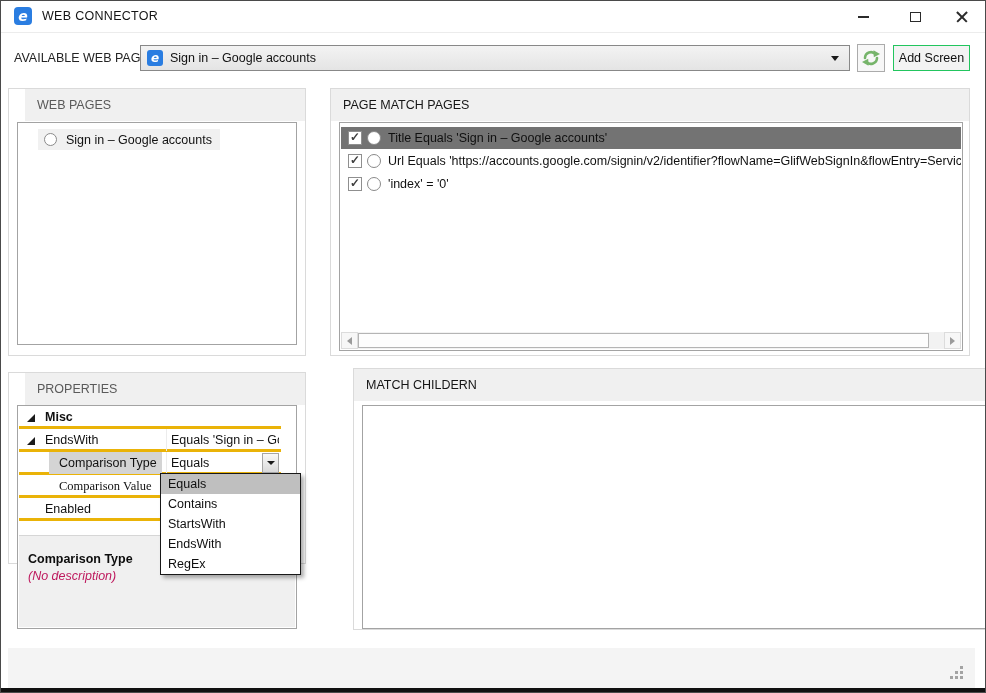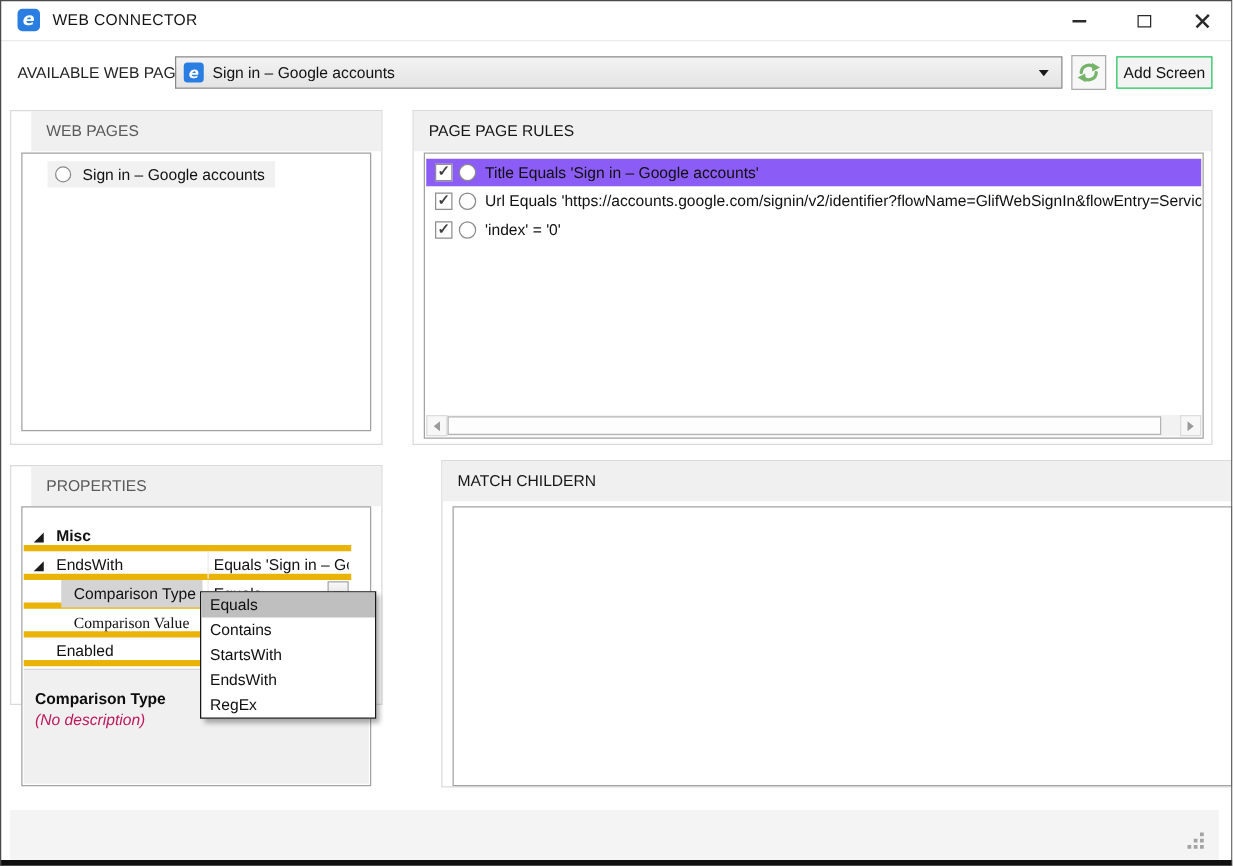--- a/index.html
+++ b/index.html
@@ -43,36 +43,36 @@
   .hdr-dim { color:#5a5a5a;margin-left:16px; } .hdr-dark { color:#161616; }
   .listbox { position:absolute; background:#fff; border:1px solid #a3a3a3; overflow:hidden; }
 
   
   .wp-item { position:absolute; left:20px; top:6px; height:21px; display:inline-flex; align-items:center; background:#f1f1f1; padding:0 8px 0 6px; }
   .radio { width:13px; height:13px; border:1px solid #8a8a8a; border-radius:50%; background:#fff; flex:0 0 auto; }
   .wp-item .label { margin-left:9px; font-size:12.5px; color:#111; white-space:nowrap; }
 
   
   .rule-row { position:absolute; left:1px; right:1px; height:22px; display:flex; align-items:center; }
-  .rule-row.sel { background:#8b5cf6; }
+  .rule-row.sel { background:#737373; }
   .checkbox { width:14px; height:14px; border:1px solid #8f8f8f; background:#fff; margin-left:7px; position:relative; flex:0 0 auto; }
   .checkbox.checked::after { content:"✓"; position:absolute; left:1px; top:-2px; font-size:12px; font-weight:bold; color:#3f3f3f; }
   .rule-row .radio { margin-left:5px; width:14px; height:14px; }
   .rule-row .label { margin-left:7px; font-size:12.5px; color:#101010; white-space:nowrap; overflow:hidden; }
 
   .hscroll { position:absolute; left:1px; right:1px; bottom:1px; height:17px; background:#f2f2f2; display:flex; align-items:center; }
   .scroll-btn { width:17px; height:17px; background:#f7f7f7; border:1px solid #dcdcdc; display:flex; align-items:center; justify-content:center; flex:0 0 auto; }
   .tri-left  { width:0; height:0; border-top:4px solid transparent; border-bottom:4px solid transparent; border-right:5px solid #9b9b9b; }
   .tri-right { width:0; height:0; border-top:4px solid transparent; border-bottom:4px solid transparent; border-left:5px solid #9b9b9b; }
   .scroll-track { flex:1; position:relative; height:17px; }
   .scroll-thumb { position:absolute; left:0; top:1px; height:15px; width:97.5%; background:#fdfdfd; border:1px solid #b4b4b4; }
 
   
   .prop-grid { position:absolute; left:8px; top:32px; width:280px; height:224px; border:1px solid #a3a3a3; background:#fff; }
-  .prow { position:absolute; left:1px; right:15px; height:23px; border-bottom:5px solid #eab308;margin-top:12px; }
+  .prow { position:absolute; left:1px; right:15px; height:23px; border-bottom:3px solid #eab308; }
   .expander { position:absolute; left:8px; top:8px; width:0; height:0; border-left:8px solid transparent; border-bottom:8px solid #1b1b1b; }
   .pname { position:absolute; top:0; height:22px; display:flex; align-items:center; font-size:12.5px; color:#111; }
   .pname.lvl1 { left:26px; } .pname.lvl2 { left:40px; } .pname.bold { font-weight:bold; }
   .pname-hl { position:absolute; left:30px; top:0; width:113px; height:22px; background:#d4d4d4; }
   .pvalue { position:absolute; left:147px; right:2px; top:0; height:22px; display:flex; align-items:center;
             font-size:12.5px; color:#111; white-space:nowrap; overflow:hidden; border-left:1px solid #ececec; padding-left:4px; }
   .grid-combo-btn { position:absolute; right:2px; top:1px; width:17px; height:20px; background:linear-gradient(#f8f8f8,#dadada);
                     border:1px solid #a5a5a5; display:flex; align-items:center; justify-content:center; }
   .grid-combo-btn .chev-down { border-left-width:4px; border-right-width:4px; border-top-width:4.5px; margin:0; }
   .prop-desc { position:absolute; left:1px; right:1px; bottom:1px; height:92px; background:#f0f0f0; border-top:1px solid #d6d6d6; padding:16px 9px 0; }
@@ -169,21 +169,21 @@
         <span class="pvalue"></span>
       </div>
       <div class="prop-desc">
         <div class="desc-title">Comparison Type</div>
         <div class="desc-text">(No description)</div>
       </div>
     </div>
   </div>
 
   <div class="group" style="left:330px; top:88px; width:640px; height:268px;">
-    <div class="group-header hdr-dark">PAGE PAGE RULES</div>
+    <div class="group-header hdr-dark">PAGE MATCH PAGES</div>
     <div class="listbox" style="left:8px; top:33px; width:624px; height:229px;">
       <div class="rule-row sel" style="top:4px;">
         <span class="checkbox checked"></span>
         <span class="radio"></span>
         <span class="label">Title Equals 'Sign in – Google accounts'</span>
       </div>
       <div class="rule-row" style="top:27px;">
         <span class="checkbox checked"></span>
         <span class="radio"></span>
         <span class="label">Url Equals 'https://accounts.google.com/signin/v2/identifier?flowName=GlifWebSignIn&amp;flowEntry=ServiceLogin</span>

